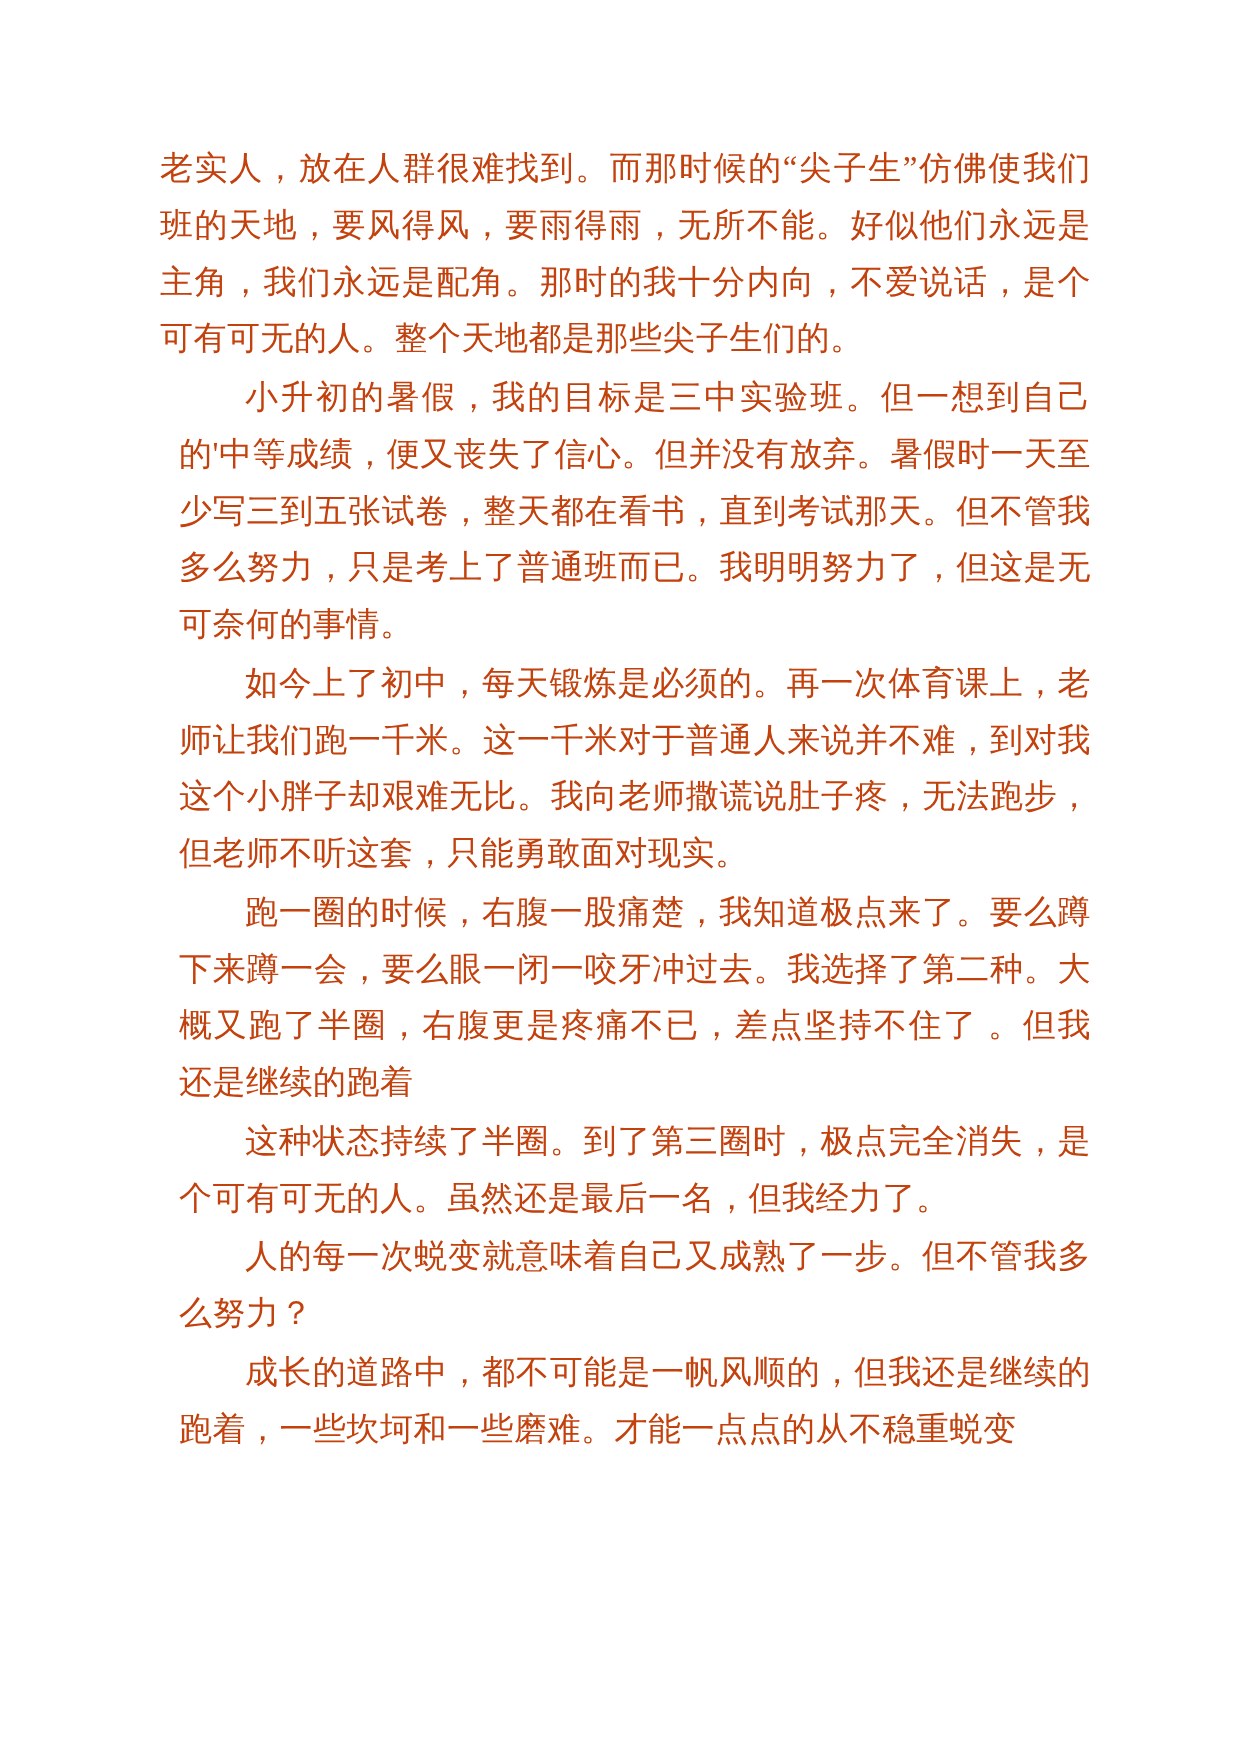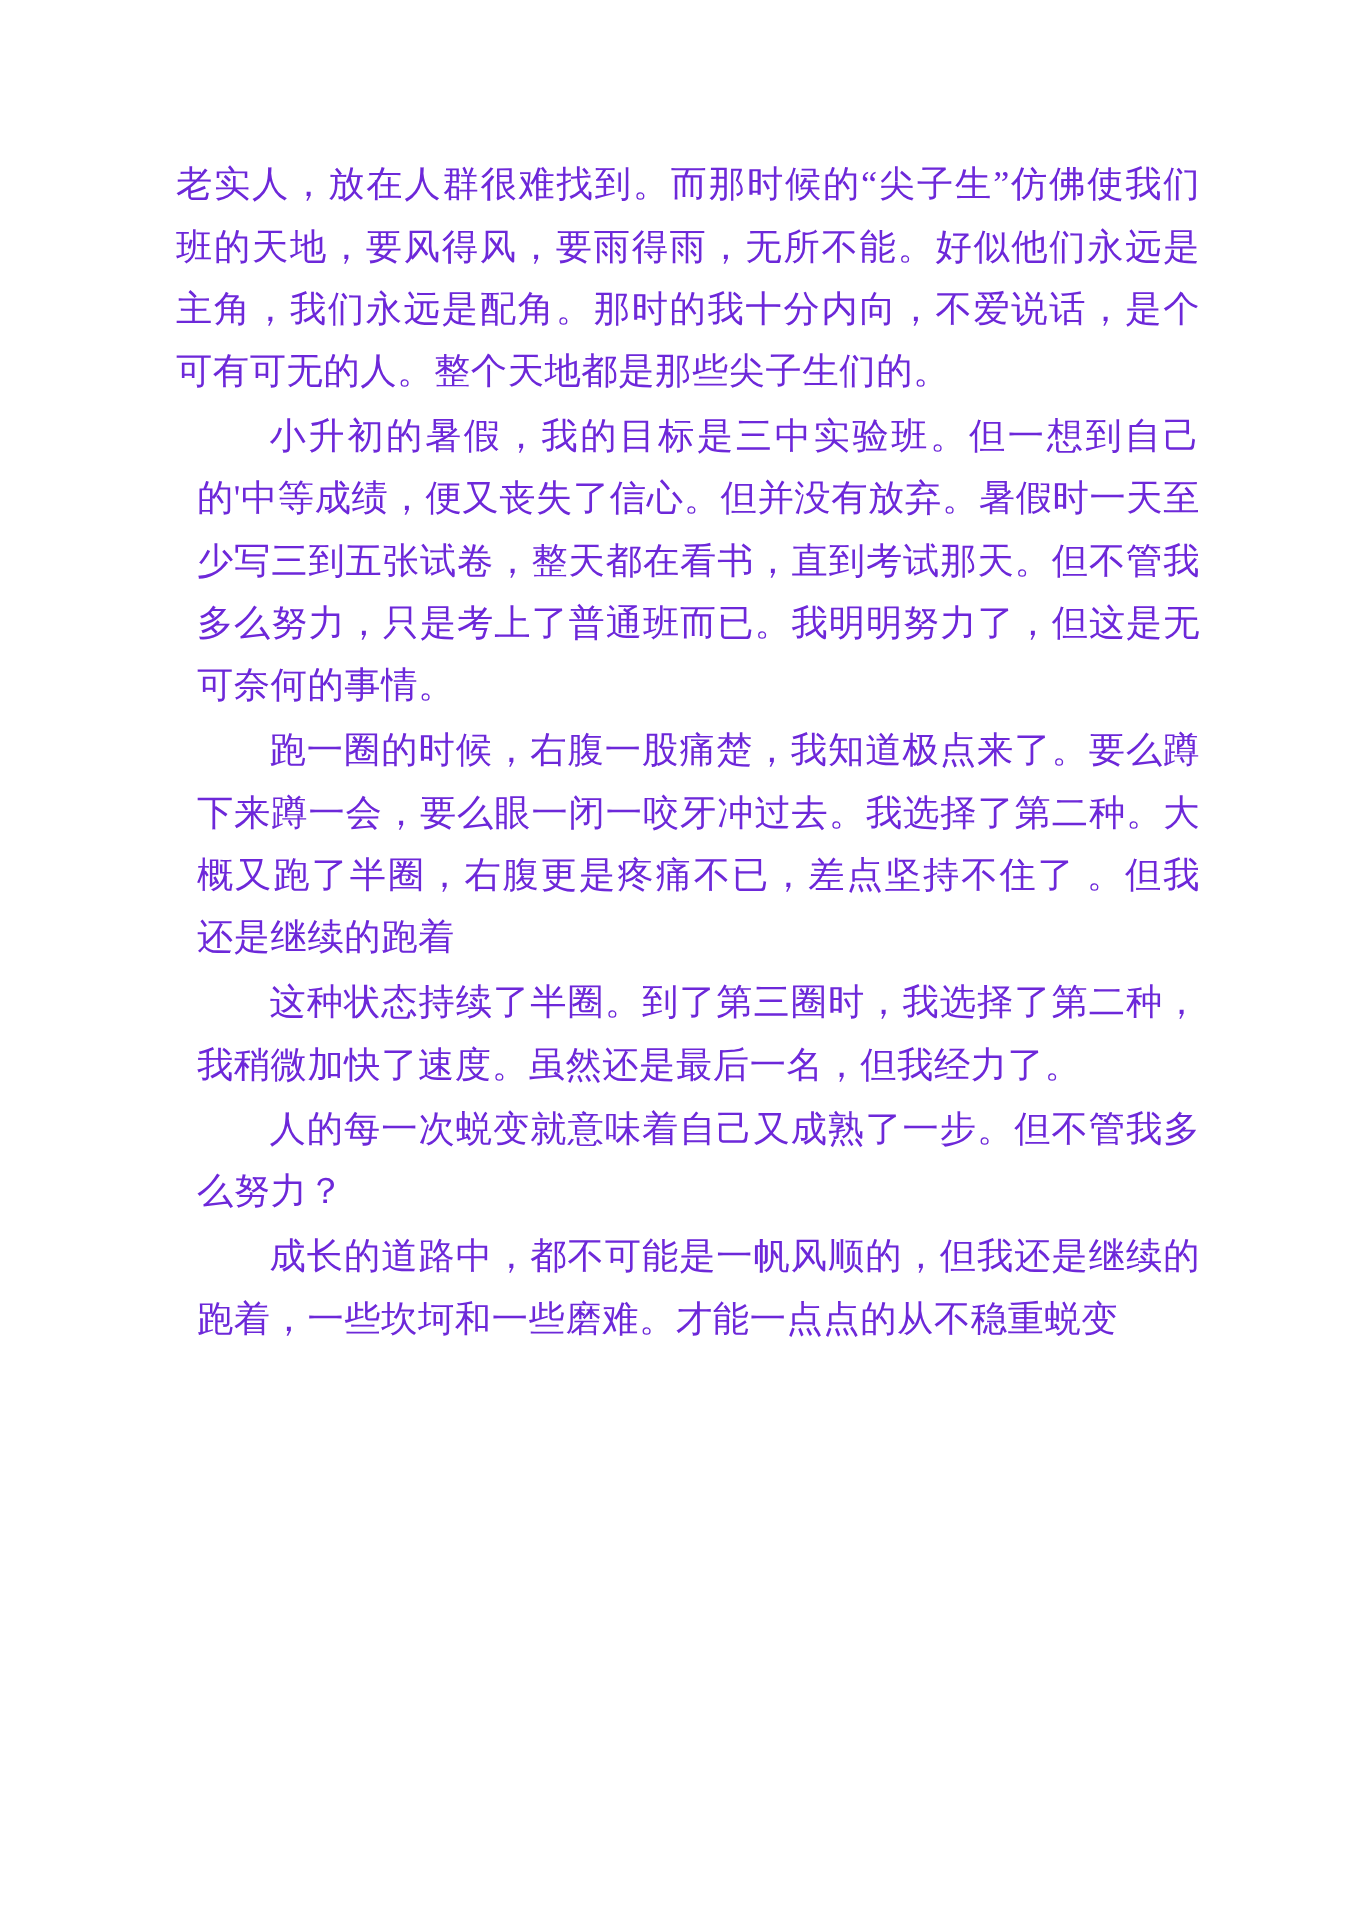--- a/index.html
+++ b/index.html
@@ -20,21 +20,21 @@
     box-sizing: border-box;
     padding: 140px 150px 60px 160px;
     background: #ffffff;
   }
   .doc-body {
     font-size: 33px;
     line-height: 1.72;
     letter-spacing: 0.5px;
     text-align: justify;
     text-justify: inter-ideograph;
-    color: #6d28d9;
+    color: #c2410c;
   }
   p {
     margin: 0 0 2px 0;
   }
   p.indent {
     text-indent: 2em;
     margin-left: 19px;
   }
   p.noindent {
     text-indent: 0;
@@ -44,18 +44,19 @@
     margin-top: 4px;
   }
 </style>
 </head>
 <body>
 
 <div class="page">
   <div class="doc-body">
     <p class="noindent">老实人，放在人群很难找到。而那时候的“尖子生”仿佛使我们班的天地，要风得风，要雨得雨，无所不能。好似他们永远是主角，我们永远是配角。那时的我十分内向，不爱说话，是个可有可无的人。整个天地都是那些尖子生们的。</p>
     <p class="indent">小升初的暑假，我的目标是三中实验班。但一想到自己的'中等成绩，便又丧失了信心。但并没有放弃。暑假时一天至少写三到五张试卷，整天都在看书，直到考试那天。但不管我多么努力，只是考上了普通班而已。我明明努力了，但这是无可奈何的事情。</p>
+    <p class="indent">如今上了初中，每天锻炼是必须的。再一次体育课上，老师让我们跑一千米。这一千米对于普通人来说并不难，到对我这个小胖子却艰难无比。我向老师撒谎说肚子疼，无法跑步，但老师不听这套，只能勇敢面对现实。</p>
     <p class="indent">跑一圈的时候，右腹一股痛楚，我知道极点来了。要么蹲下来蹲一会，要么眼一闭一咬牙冲过去。我选择了第二种。大概又跑了半圈，右腹更是疼痛不已，差点坚持不住了 。但我还是继续的跑着</p>
-    <p class="indent">这种状态持续了半圈。到了第三圈时，我选择了第二种，我稍微加快了速度。虽然还是最后一名，但我经力了。</p>
+    <p class="indent">这种状态持续了半圈。到了第三圈时，极点完全消失，是个可有可无的人。虽然还是最后一名，但我经力了。</p>
     <p class="indent">人的每一次蜕变就意味着自己又成熟了一步。但不管我多么努力？</p>
     <p class="indent">成长的道路中，都不可能是一帆风顺的，但我还是继续的跑着，一些坎坷和一些磨难。才能一点点的从不稳重蜕变</p>
   </div>
 </div>
 
 </body></html>

